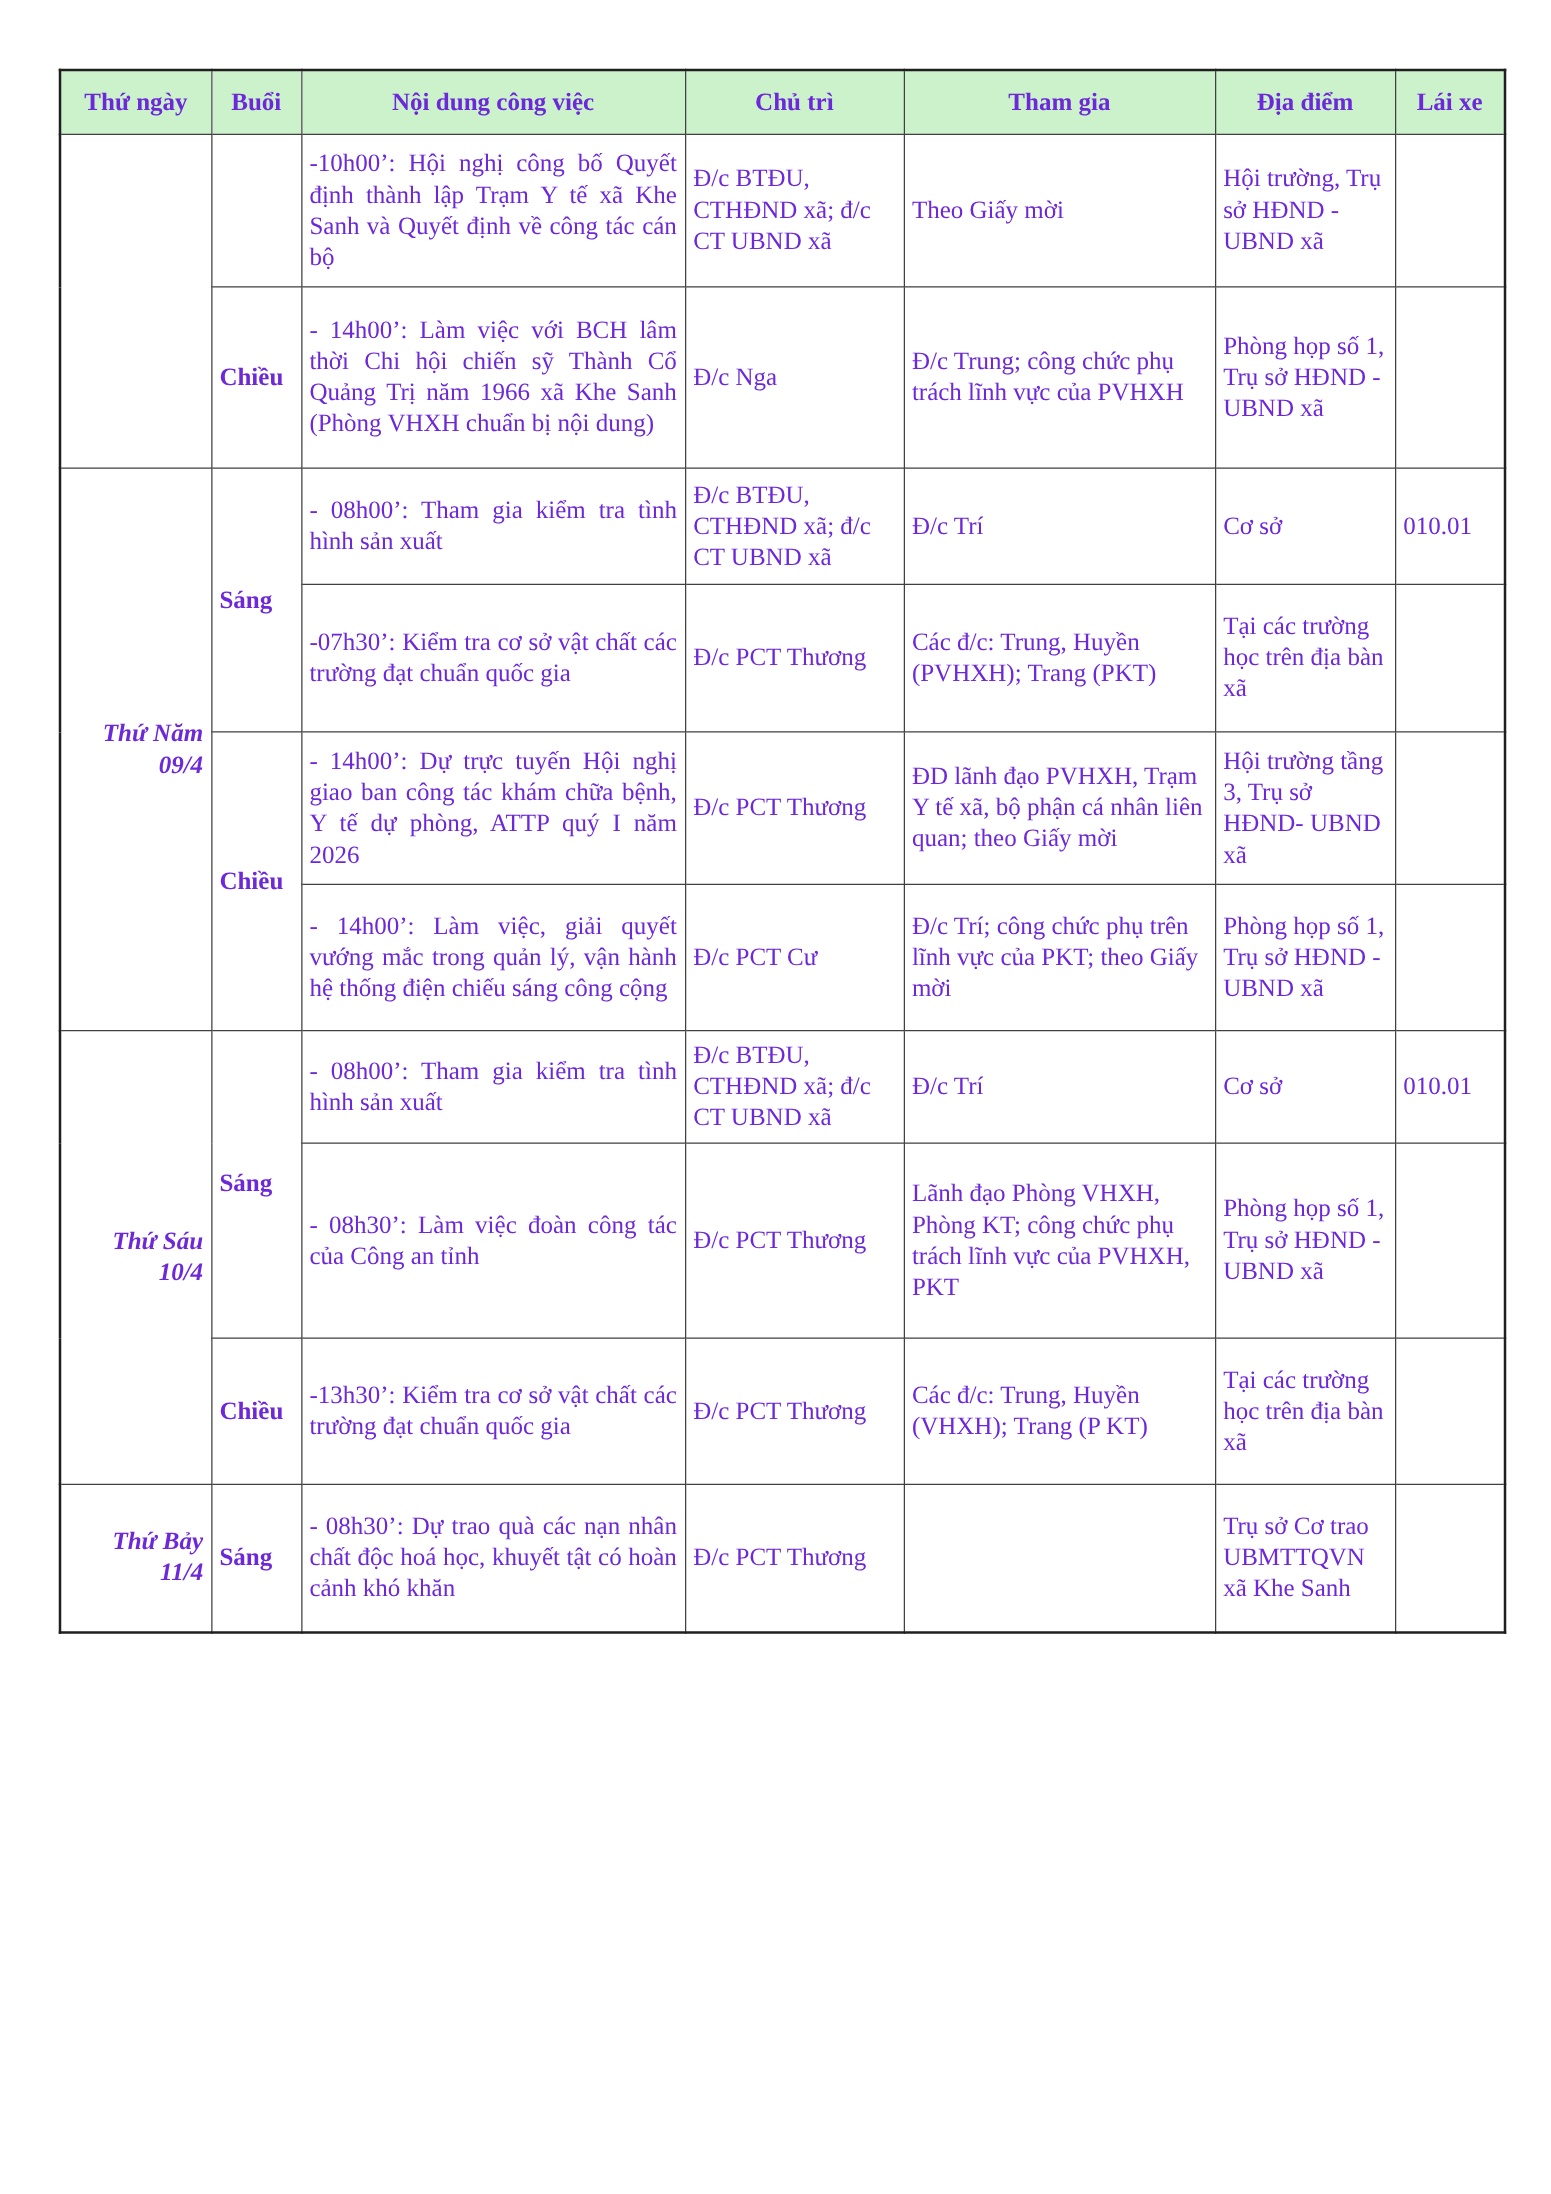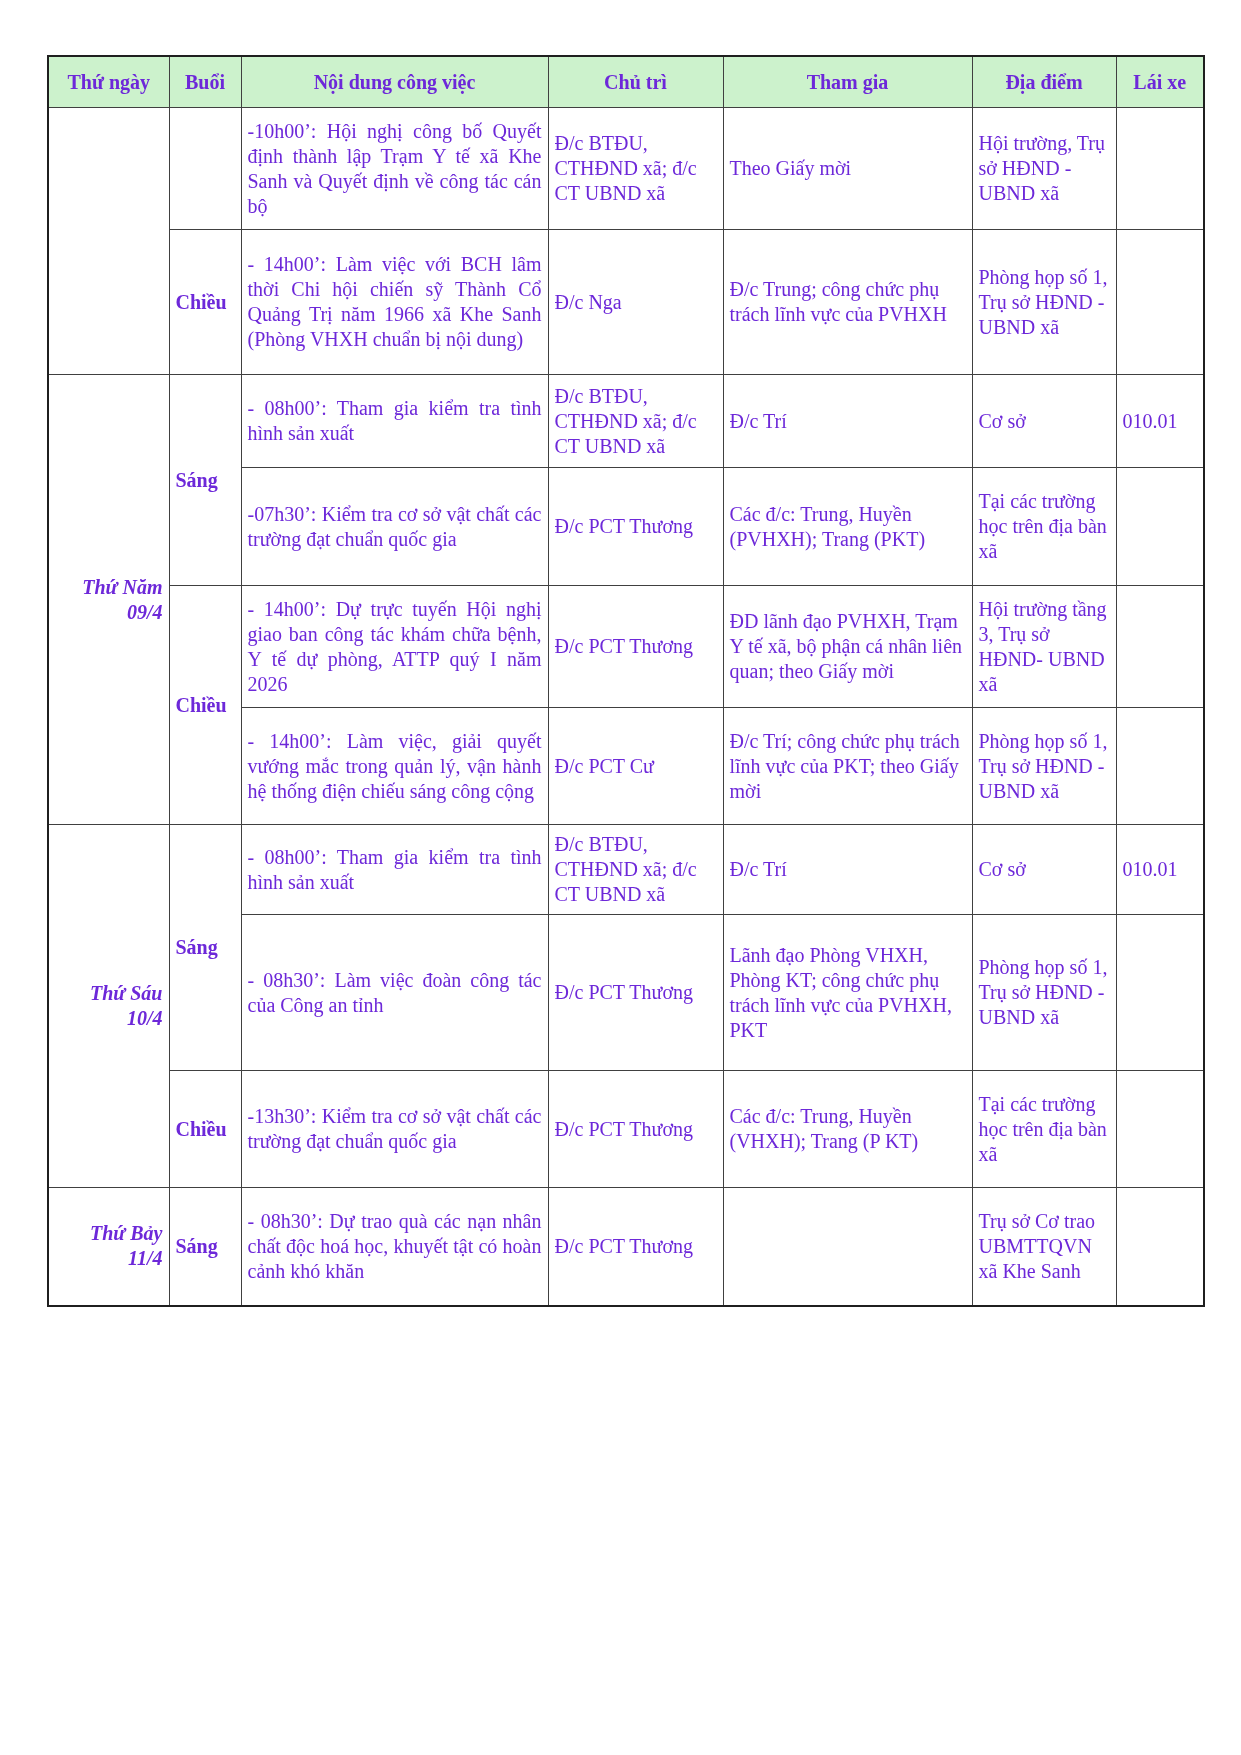--- a/index.html
+++ b/index.html
@@ -101,21 +101,21 @@
         <td class="c-session" rowspan="2">Chiều</td>
         <td class="c-task">- 14h00’: Dự trực tuyến Hội nghị giao ban công tác khám chữa bệnh, Y tế dự phòng, ATTP quý I năm 2026</td>
         <td class="c-center">Đ/c PCT Thương</td>
         <td class="c-center">ĐD lãnh đạo PVHXH, Trạm Y tế xã, bộ phận cá nhân liên quan; theo Giấy mời</td>
         <td class="c-center">Hội trường tầng 3, Trụ sở HĐND- UBND xã</td>
         <td class="c-center"></td>
       </tr>
       <tr style="height:117px">
         <td class="c-task italic">- 14h00’: Làm việc, giải quyết vướng mắc trong quản lý, vận hành hệ thống điện chiếu sáng công cộng</td>
         <td class="c-center italic">Đ/c PCT Cư</td>
-        <td class="c-center italic">Đ/c Trí; công chức phụ trách lĩnh vực của PKT; theo Giấy mời</td>
+        <td class="c-center italic">Đ/c Trí; công chức phụ trên lĩnh vực của PKT; theo Giấy mời</td>
         <td class="c-center italic">Phòng họp số 1, Trụ sở HĐND - UBND xã</td>
         <td class="c-center"></td>
       </tr>
 
       <tr style="height:90px">
         <td class="c-day" rowspan="3">
           <div>Thứ Sáu</div>
           <div>10/4</div>
         </td>
         <td class="c-session" rowspan="2">Sáng</td>

